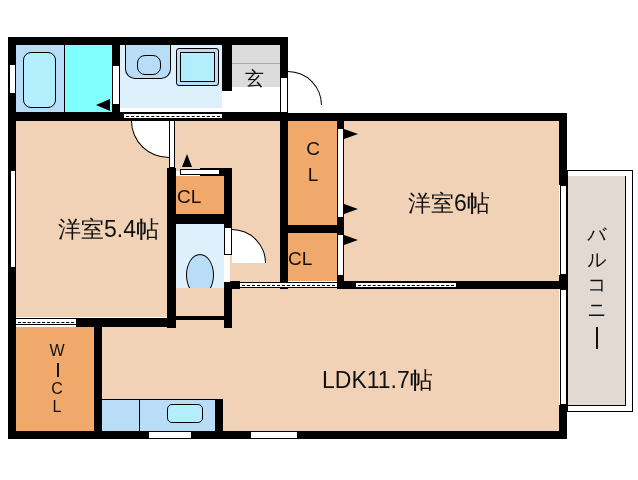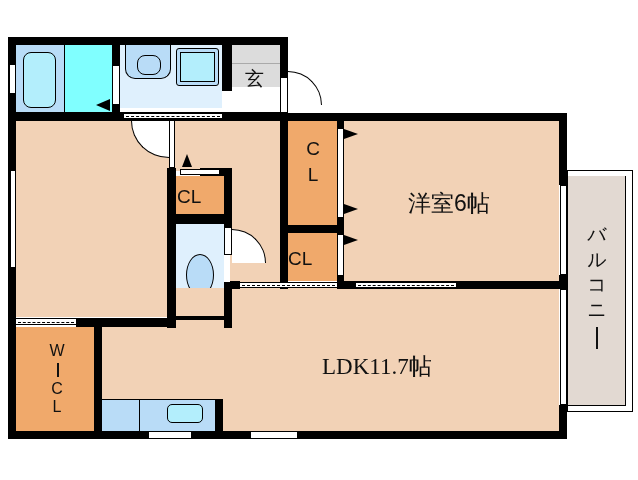--- a/index.html
+++ b/index.html
@@ -36,20 +36,21 @@
     <div style="width:100%;height:100%;border:1px solid #000;box-sizing:border-box;background:#b3eefc;"></div>
   </div>
 
   <div class="room" style="left:232px;top:45px;width:48px;height:42px;background:#dcdcdc;"></div>
   <div class="label" style="left:245px;top:66px;font-size:19px;">玄</div>
   <div class="abs" style="left:232px;top:63px;width:48px;height:1px;background:#aaa;"></div>
 
   <div class="room" style="left:16px;top:121px;width:151px;height:196px;background:#f2d2b6;"></div>
   <div class="room" style="left:167px;top:121px;width:113px;height:50px;background:#f2d2b6;"></div>
   <div class="room" style="left:230px;top:171px;width:50px;height:115px;background:#f2d2b6;"></div>
+  <div class="label" style="left:58px;top:214px;">洋室5.4帖</div>
 
   <div class="room" style="left:176px;top:176px;width:48px;height:38px;background:#f0a96b;"></div>
   <div class="label" style="left:177px;top:186px;font-size:19px;">CL</div>
 
   <div class="room" style="left:176px;top:224px;width:48px;height:92px;background:#dff0fd;"></div>
   <div class="abs" style="left:186px;top:254px;width:28px;height:42px;border:1px solid #000;border-radius:50%;background:#b9dcf7;"></div>
   <div class="abs" style="left:182px;top:296px;width:36px;height:17px;border:1px solid #000;background:#b9dcf7;"></div>
 
   <div class="room" style="left:287px;top:121px;width:50px;height:104px;background:#f0a96b;"></div>
   <div class="vlabel" style="left:301px;top:138px;">C</div>
@@ -71,21 +72,21 @@
 
   <div class="room" style="left:16px;top:327px;width:78px;height:104px;background:#f0a96b;"></div>
   <div class="vlabel" style="left:45px;top:340px;font-size:16px;">W</div>
   <div class="abs" style="left:57px;top:363px;width:2px;height:14px;background:#111;"></div>
   <div class="vlabel" style="left:45px;top:378px;font-size:16px;">C</div>
   <div class="vlabel" style="left:45px;top:396px;font-size:16px;">L</div>
 
   <div class="room" style="left:102px;top:326px;width:74px;height:106px;background:#f2d2b6;"></div>
   <div class="room" style="left:176px;top:288px;width:383px;height:144px;background:#f2d2b6;"></div>
   <div class="room" style="left:224px;top:288px;width:60px;height:40px;background:#f2d2b6;"></div>
-  <div class="label" style="left:322px;top:351px;font-family:Liberation Serif, serif;">LDK11.7帖</div>
+  <div class="label" style="left:322px;top:365px;">LDK11.7帖</div>
 
   <div class="abs" style="left:102px;top:399px;width:113px;height:32px;background:#b9dcf7;border-top:1px solid #000;"></div>
   <div class="abs" style="left:139px;top:399px;width:1px;height:32px;background:#000;"></div>
   <div class="abs" style="left:167px;top:404px;width:36px;height:19px;border:1px solid #000;border-radius:5px;background:#b3eefc;"></div>
 
   <div class="wall" style="left:8px;top:37px;width:279px;height:8px;"></div>
   <div class="wall" style="left:8px;top:37px;width:8px;height:401px;"></div>
 
   <div class="wall" style="left:8px;top:112px;width:280px;height:9px;"></div>
 

